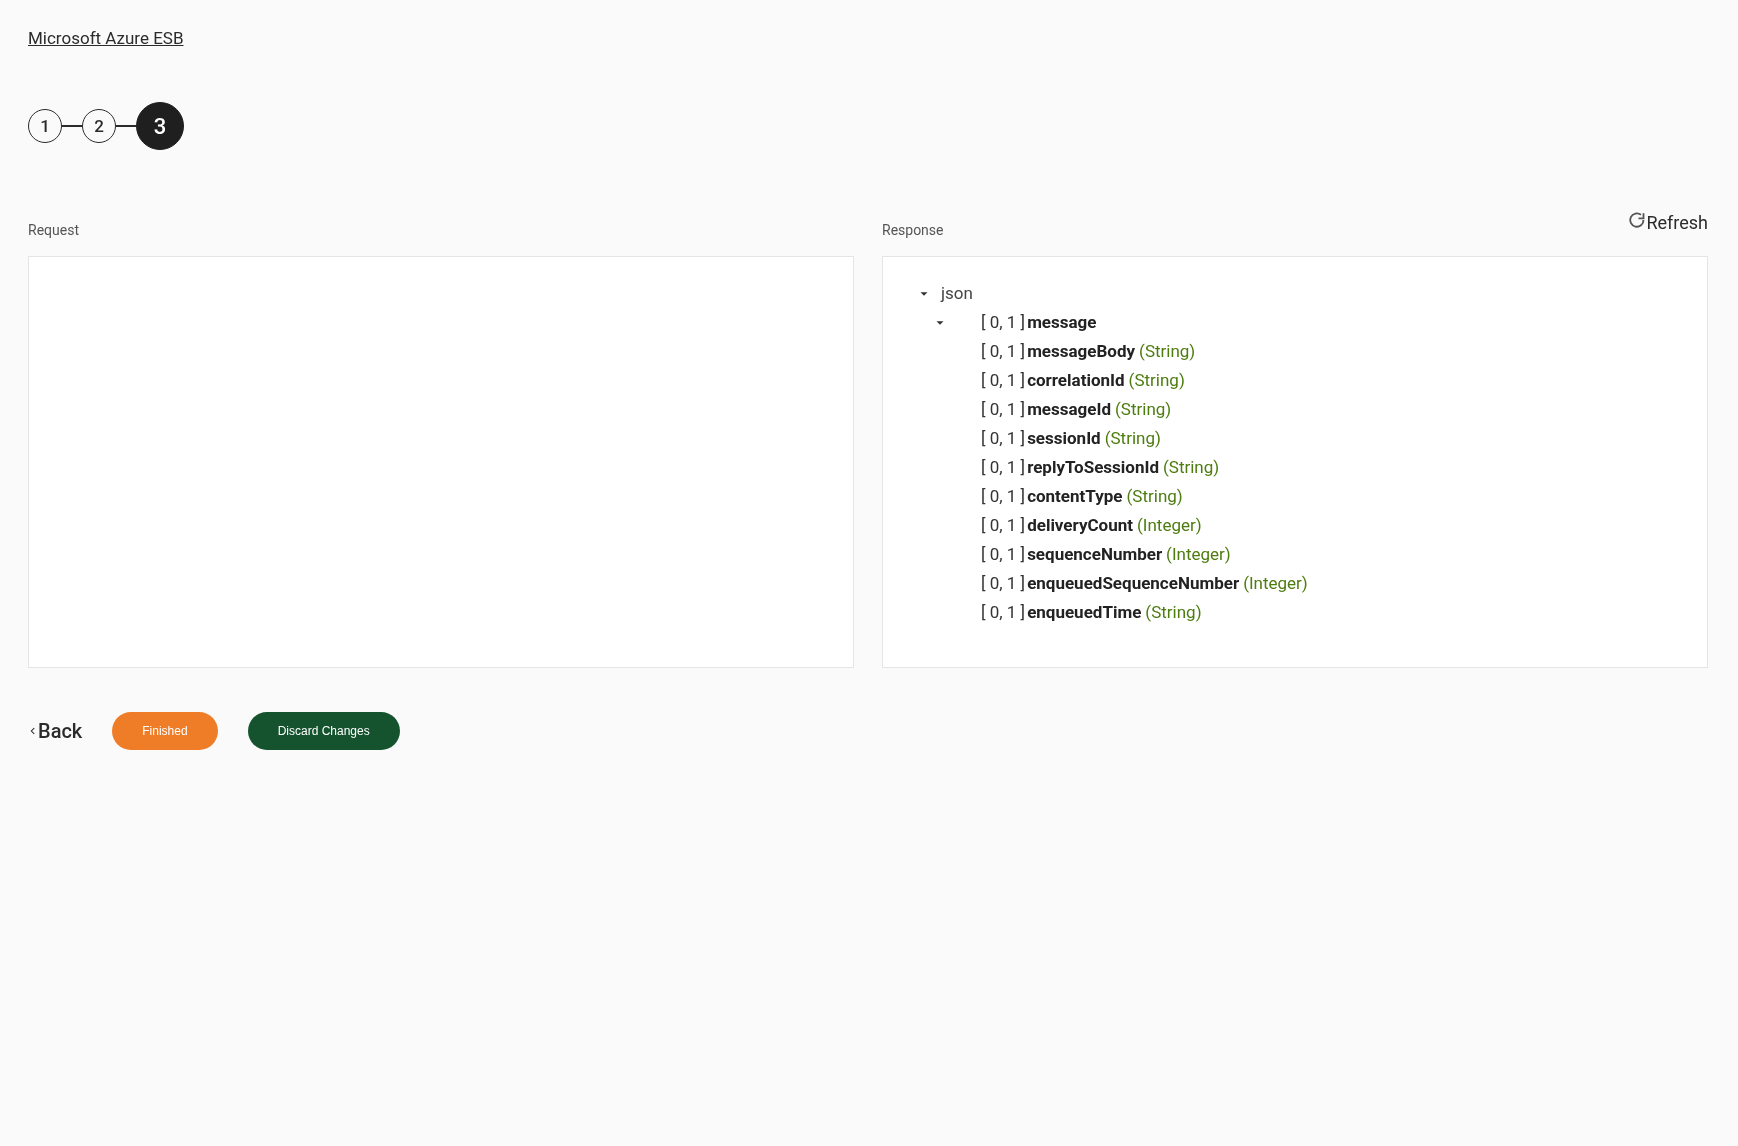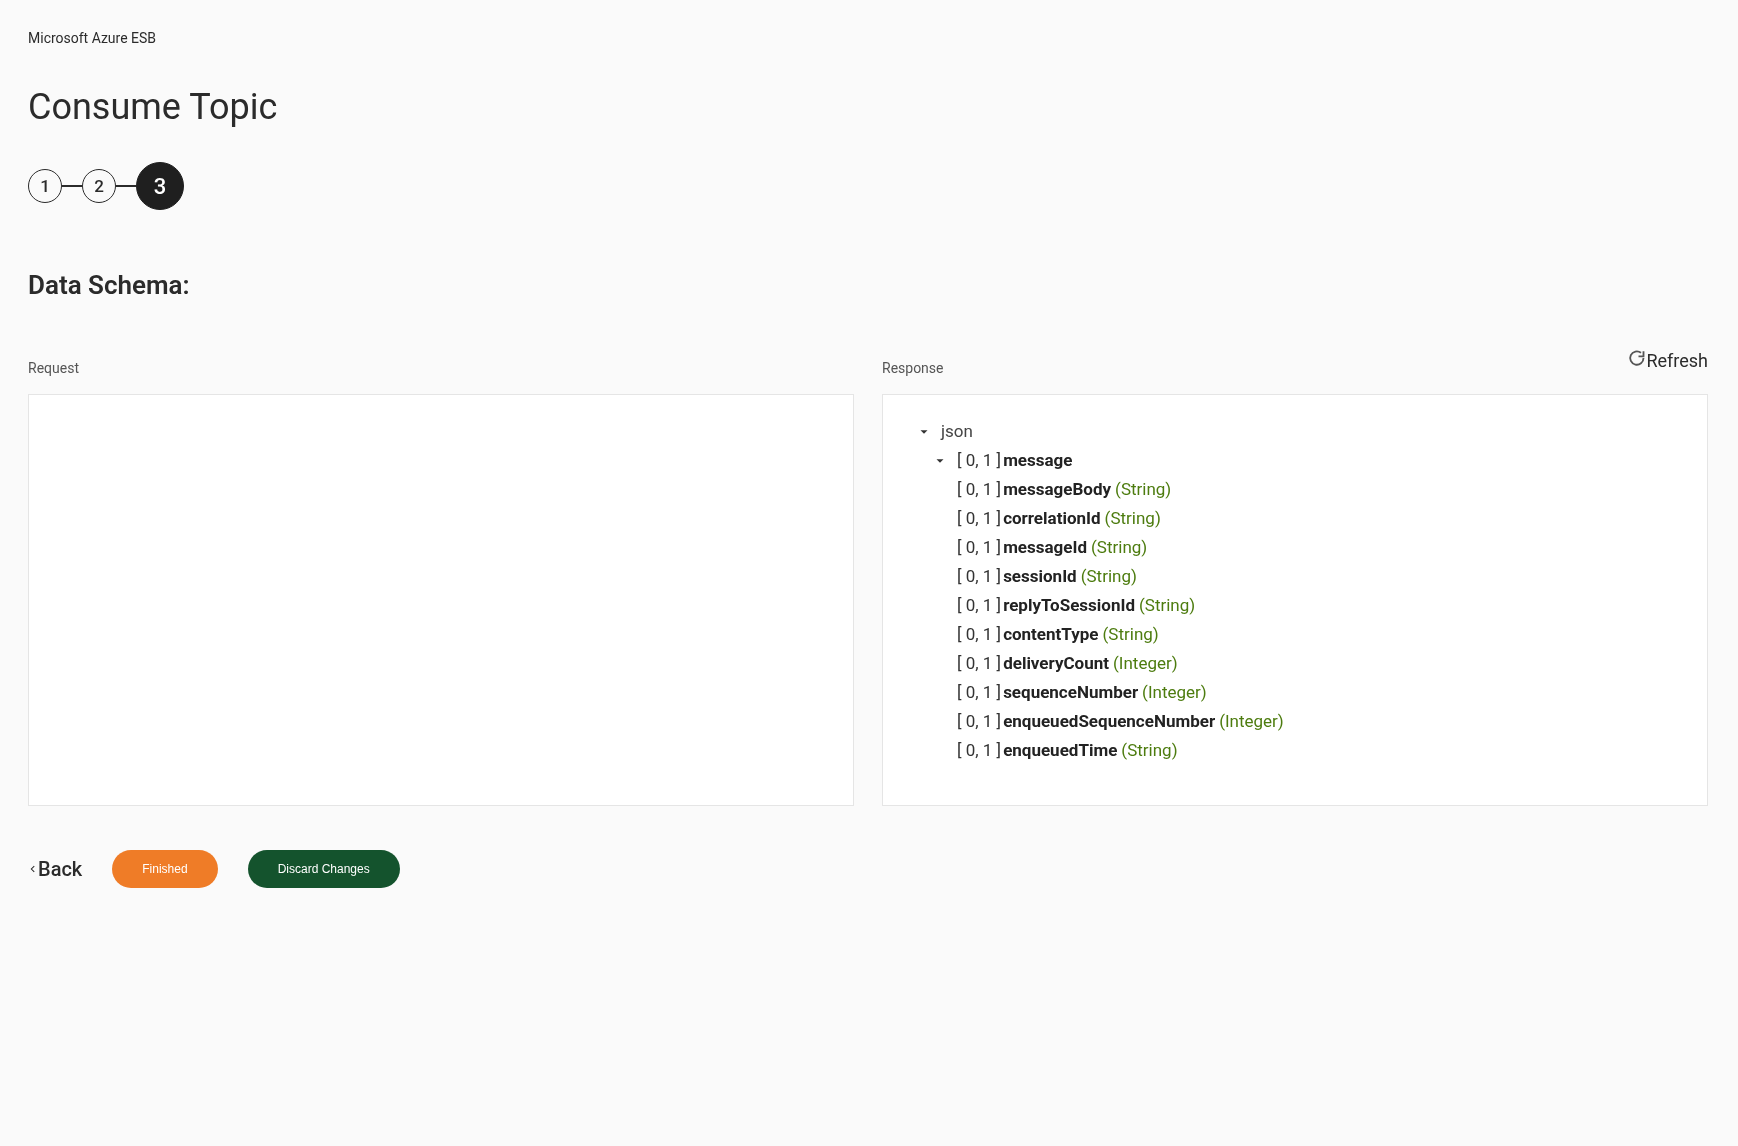--- a/index.html
+++ b/index.html
@@ -4,23 +4,24 @@
   <style>
     * { box-sizing: border-box; margin: 0; padding: 0; }
     body {
       font-family: -apple-system, BlinkMacSystemFont, "Segoe UI", Roboto, "Helvetica Neue", Arial, sans-serif;
       background: #fafafa;
       color: #2b2b2b;
       padding: 28px 28px 40px 28px;
     }
     .page-container { max-width: 1680px; }
     .breadcrumb {
-      font-size: 14px;
-      color: #2b2b2b;
-      margin-bottom: 40px;
+      font-size: 17px;
+      color: #2b2b2b;
+      text-decoration: underline;
+      margin-bottom: 54px;
       display: inline-block;
     }
     .page-title {
       font-size: 36px;
       font-weight: 400;
       color: #2b2b2b;
       margin-bottom: 34px;
     }
     .stepper {
       display: flex;
@@ -109,20 +110,21 @@
     .tree-indent-3 { padding-left: 50px; }
     .chevron {
       margin-right: 10px;
       display: inline-flex;
       align-items: center;
     }
     .chevron svg { width: 14px; height: 14px; }
     .cardinality {
       color: #333;
       margin-right: 2px;
+      margin-left: 24px;
     }
     .field-name { font-weight: 700; color: #222; }
     .field-type { color: #4d7c0f; font-weight: 400; margin-left: 4px; }
     .root-label { color: #444; font-weight: 400; }
     .bottom-bar {
       display: flex;
       align-items: center;
       gap: 30px;
       margin-top: 44px;
     }
@@ -145,31 +147,29 @@
     }
     .btn-primary { background: #ef7c27; color: #fff; }
     .btn-secondary { background: #14532d; color: #fff; }
   </style>
 </head>
 <body>
 
 <div class="page-container">
   <a class="breadcrumb">Microsoft Azure ESB</a>
 
-  <h1 class="page-title">Consume Topic</h1>
 
   <div class="stepper">
     <div class="step inactive">1</div>
     <div class="step-connector"></div>
     <div class="step inactive">2</div>
     <div class="step-connector"></div>
     <div class="step active">3</div>
   </div>
 
-  <div class="section-label">Data Schema:</div>
 
   <div class="refresh-row">
     <div class="refresh-link">
       <span class="refresh-icon">
         <svg viewBox="0 0 24 24" fill="none" stroke="#555" stroke-width="2.2">
           <path d="M21 12a8 8 0 1 1-3-6.2"></path>
           <path d="M21 4v6h-6"></path>
         </svg>
       </span>
       <span>Refresh</span>

